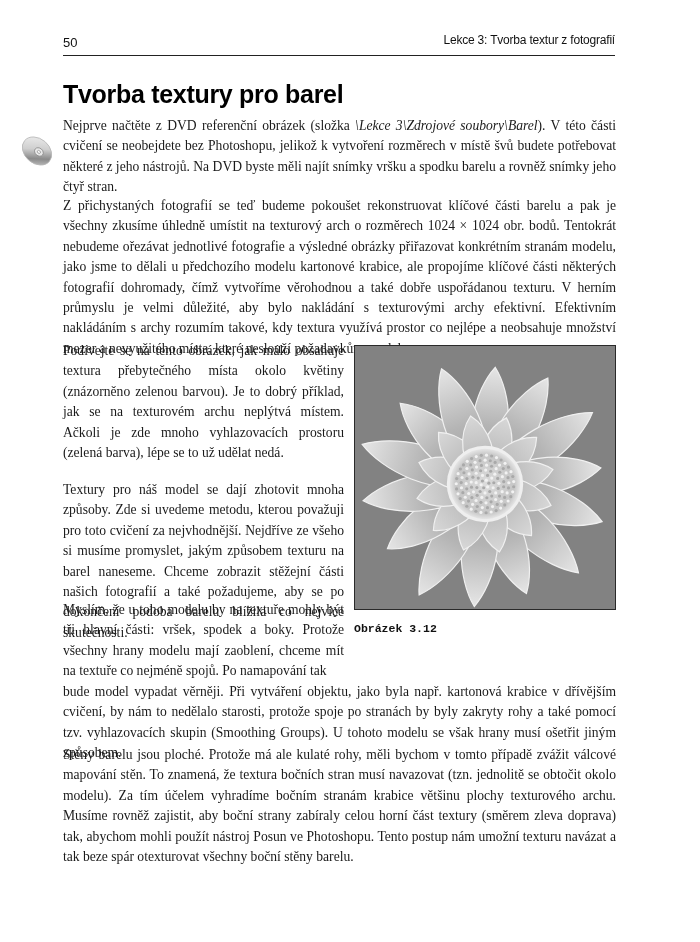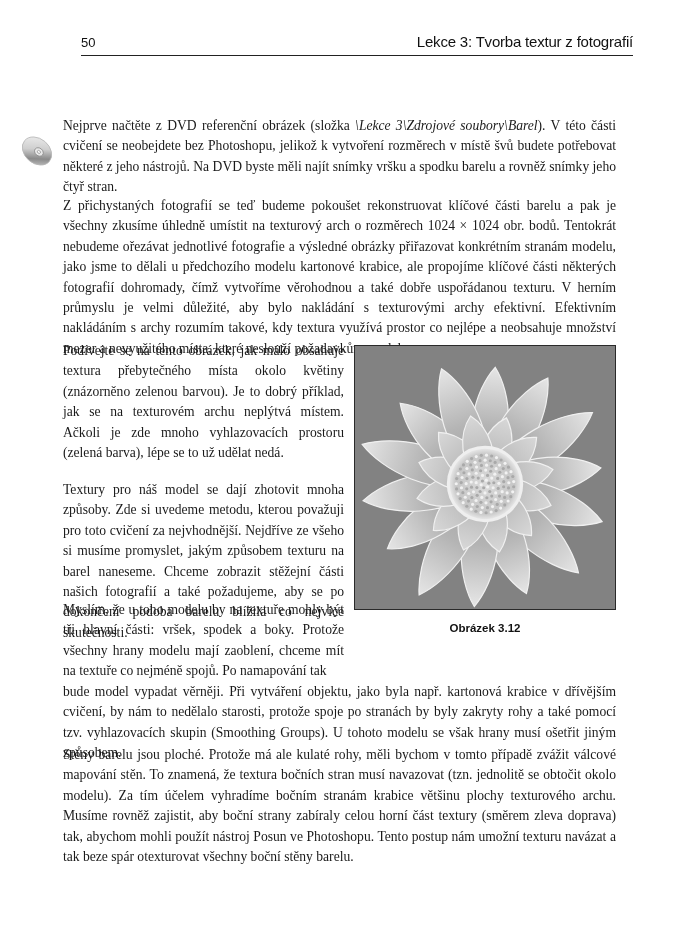--- a/index.html
+++ b/index.html
@@ -1,25 +1,25 @@
 <!DOCTYPE html>
 <html><head>
   <meta charset="utf-8">
   <style>
     html, body { margin: 0; padding: 0; background: #ffffff; }
     body { width: 700px; height: 942px; position: relative; overflow: hidden; }
     .page { position: absolute; left: 0; top: 0; width: 700px; height: 942px; background: #fff; }
 
     .running-head {
-      position: absolute; left: 81px; top: 33px; width: 552px; height: 22px;
+      position: absolute; left: 63px; top: 33px; width: 552px; height: 22px;
       border-bottom: 1.5px solid #222;
       font-family: "Liberation Sans", sans-serif; color: #111;
     }
     .page-number { position: absolute; left: 0; top: 2px; font-size: 13px; }
-    .chapter-title { position: absolute; right: 0; top: 0px; font-size: 15px; letter-spacing: -0.2px; }
+    .chapter-title { position: absolute; right: 0; top: 0px; font-size: 12px; letter-spacing: -0.2px; }
 
     .section-title {
       position: absolute; left: 63px; top: 80px;
       font-family: "Liberation Sans", sans-serif; font-weight: bold;
       font-size: 25px; color: #000; letter-spacing: -0.3px; margin: 0;
     }
 
     .body-text {
       font-family: "Liberation Serif", serif; font-size: 13.6px; line-height: 20.4px;
       color: #1a1a1a; text-align: justify; margin: 0; hyphens: manual;
@@ -35,35 +35,36 @@
     .p6 { left: 63px; top: 745px; width: 553px; }
 
     .cd-icon { position: absolute; left: 18px; top: 132px; width: 38px; height: 38px; }
 
     .figure {
       position: absolute; left: 354px; top: 345px; width: 262px; height: 265px;
       background: #828282; border: 1.5px solid #2a2a2a; box-sizing: border-box; overflow: hidden;
     }
     .figure svg { width: 100%; height: 100%; display: block; }
     .figure-caption {
-      position: absolute; left: 354px; top: 622px; width: 262px; text-align: center;
-      font-family: Liberation Sans, sans-serif; font-weight: bold; font-size: 11.5px; color: #111;
+      position: absolute; left: 354px; top: 622px; width: 262px; text-align: left;
+      font-family: Liberation Mono, monospace; font-weight: bold; font-size: 11.5px; color: #111;
     }
     .ital { font-style: italic; }
   </style>
 </head>
 <body>
 
 <div class="page">
 
   <div class="running-head">
     <span class="page-number">50</span>
     <span class="chapter-title">Lekce 3: Tvorba textur z fotografií</span>
   </div>
 
+  <h1 class="section-title">Tvorba textury pro barel</h1>
 
   <div class="cd-icon">
     <svg viewBox="0 0 40 40" width="38" height="38">
       <defs>
         <linearGradient id="cdg" x1="0" y1="0" x2="1" y2="1">
           <stop offset="0" stop-color="#f4f4f4"></stop>
           <stop offset="0.45" stop-color="#cfcfcf"></stop>
           <stop offset="0.7" stop-color="#8a8a8a"></stop>
           <stop offset="1" stop-color="#dcdcdc"></stop>
         </linearGradient>

